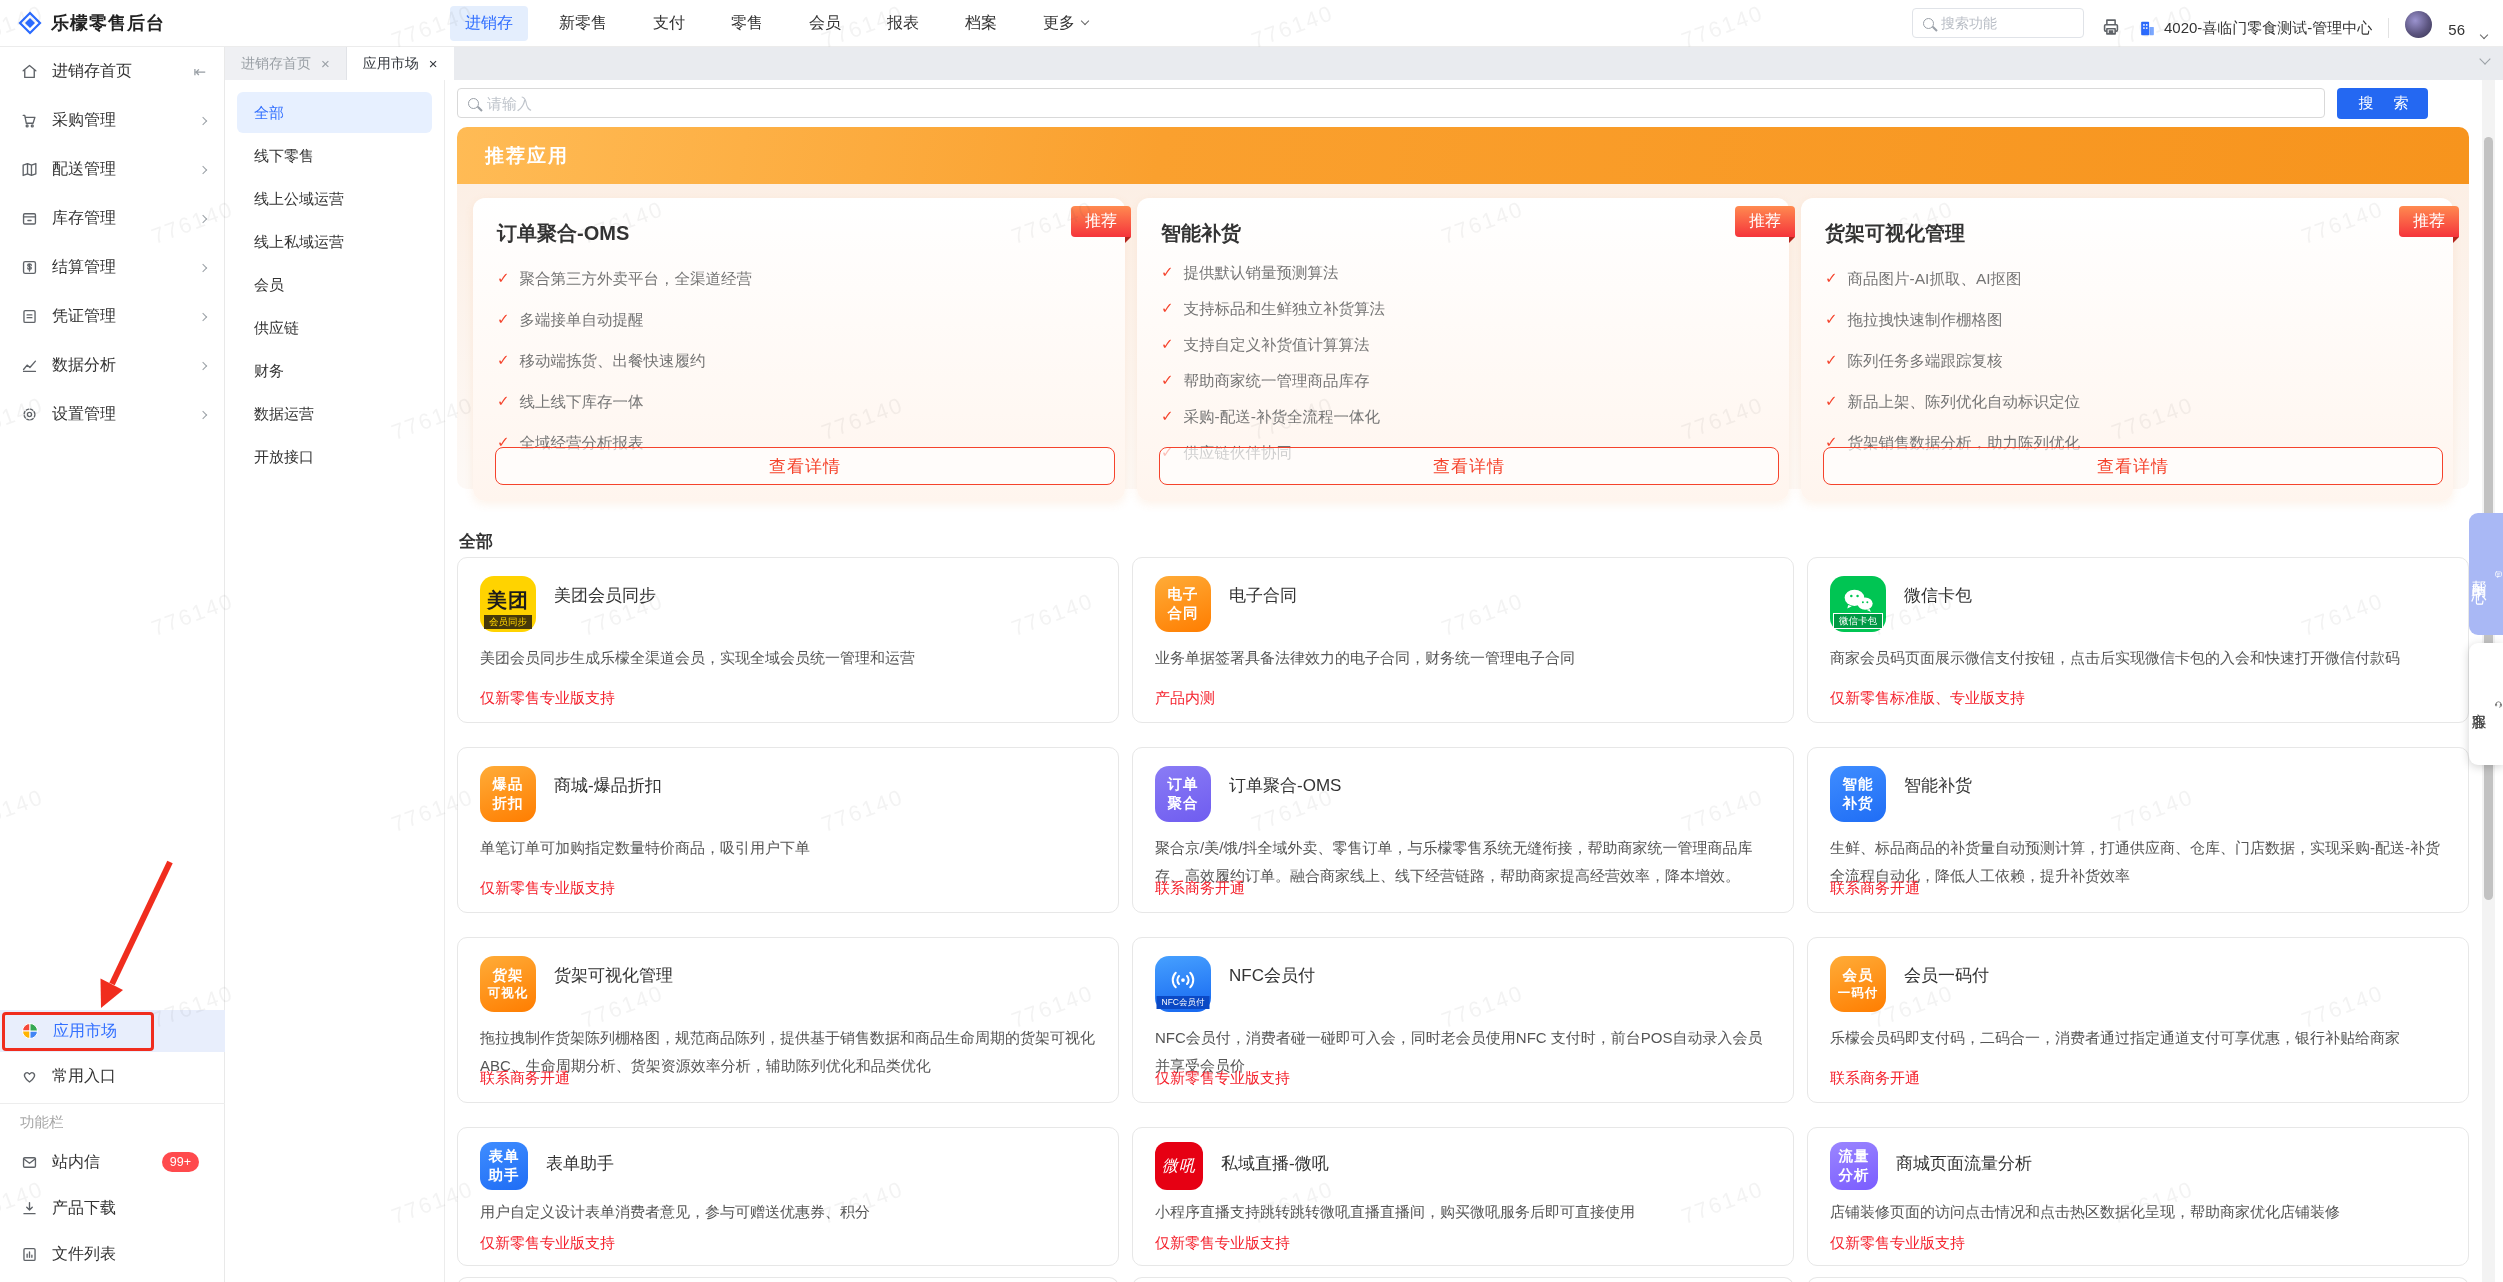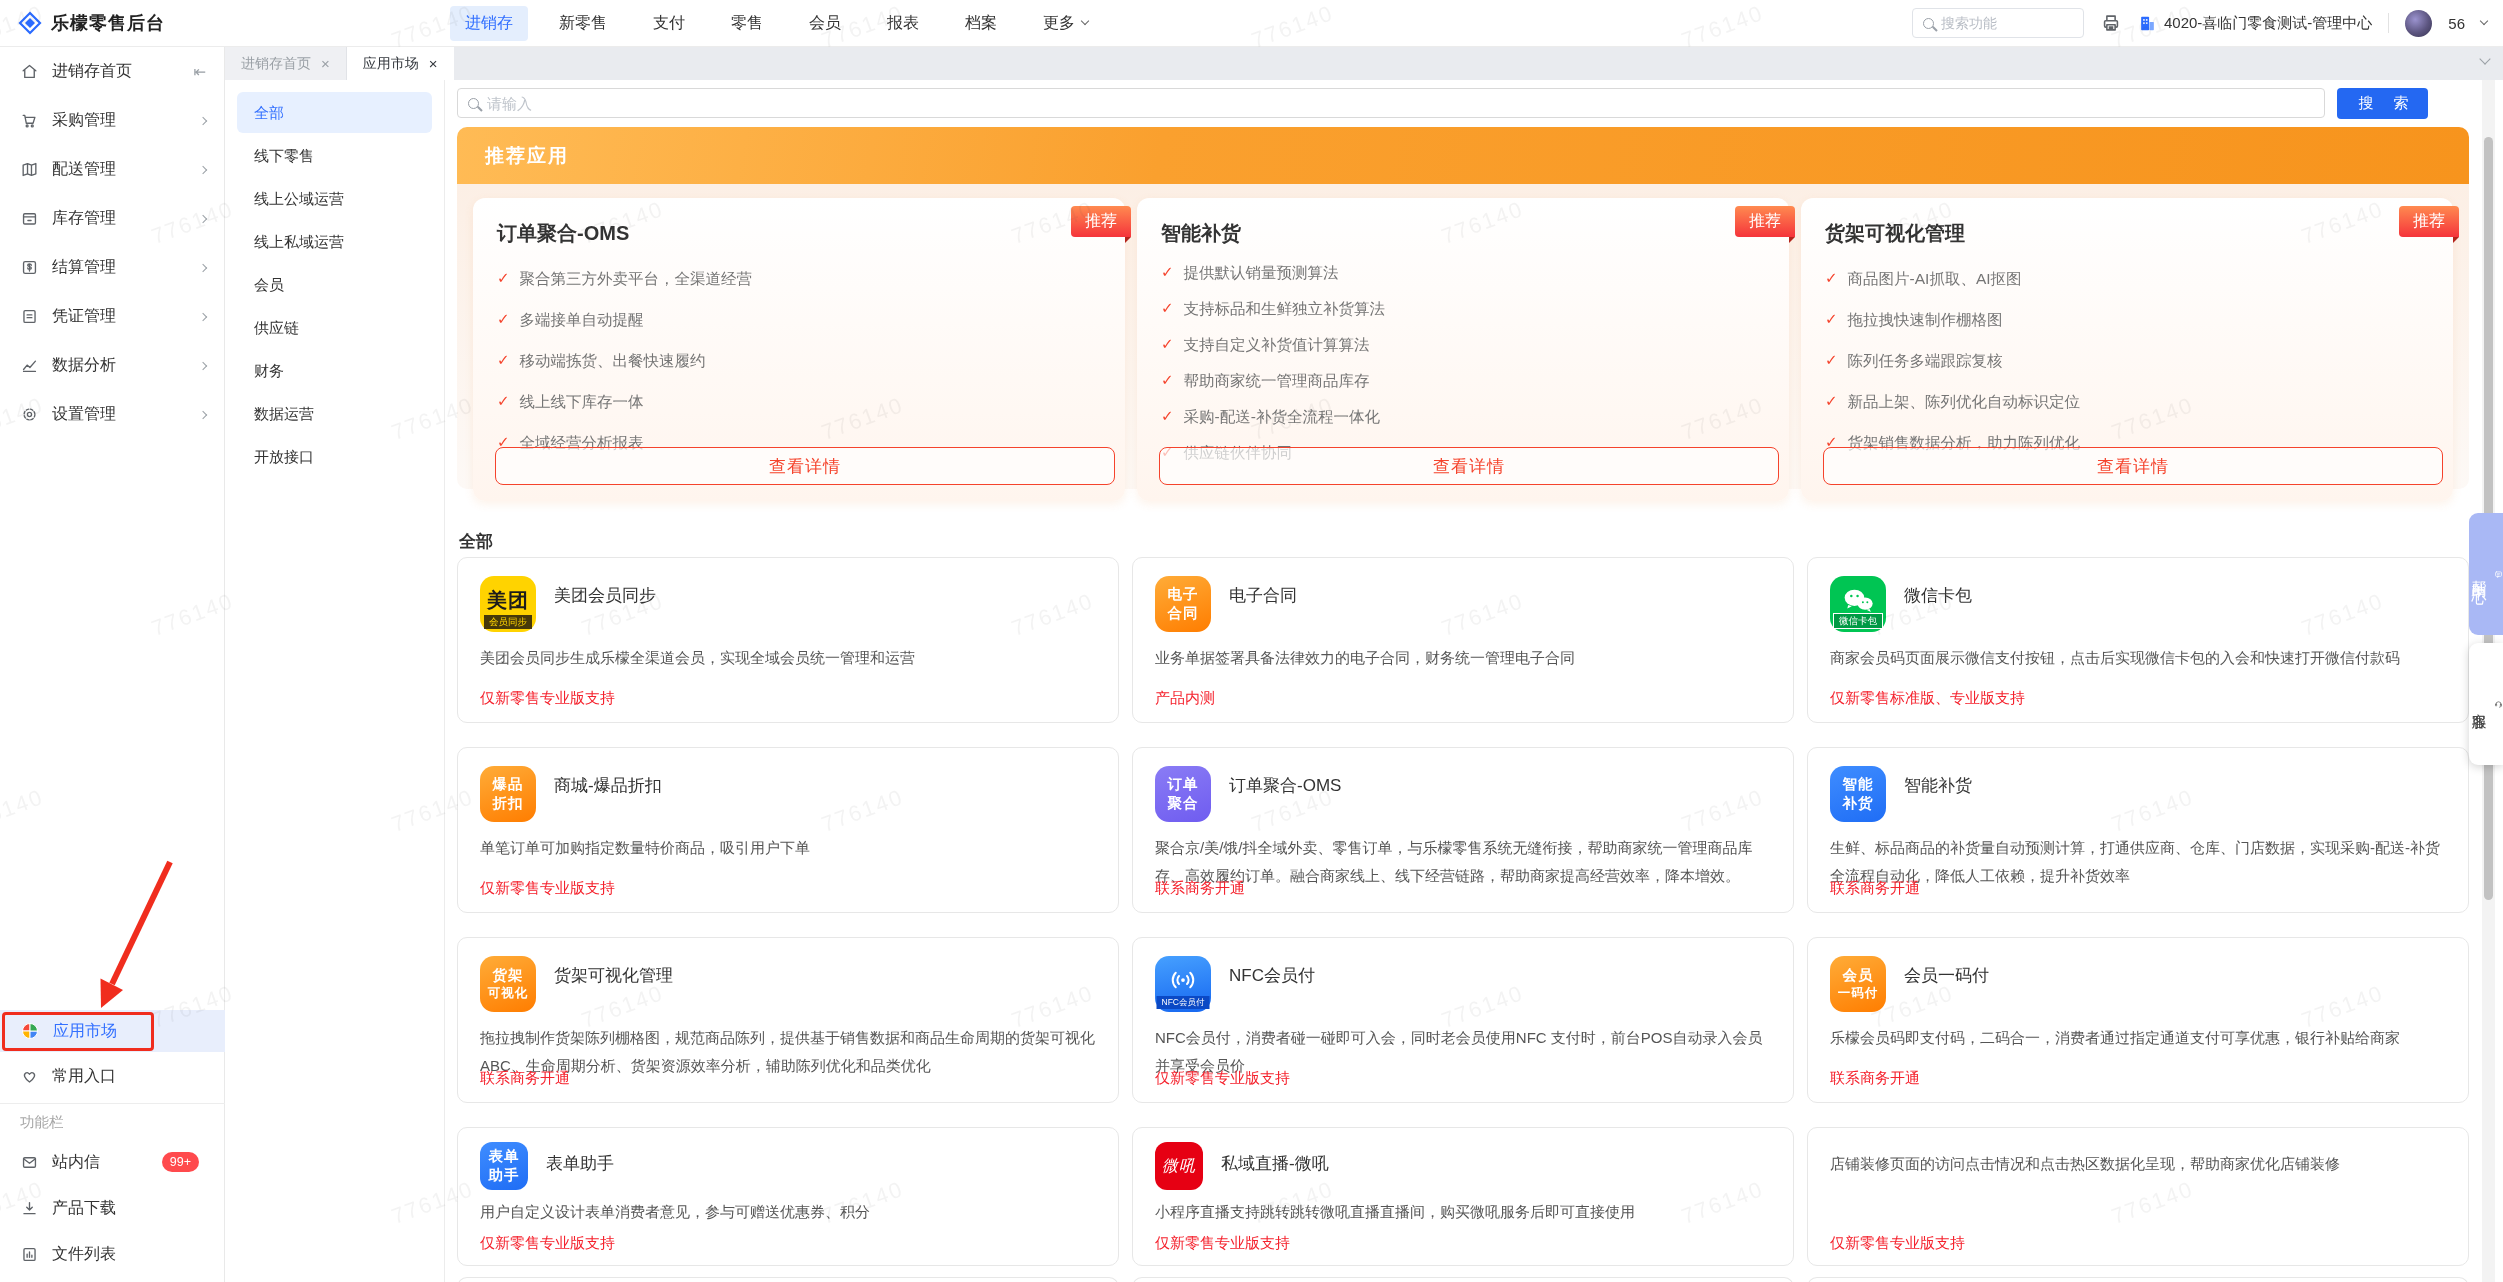--- a/index.html
+++ b/index.html
@@ -7,21 +7,21 @@
   font-family:"Liberation Sans","DejaVu Sans",sans-serif;color:#333}
 
 
 .navbar{position:absolute;left:0;top:0;width:2503px;height:47px;background:#fff;
   border-bottom:1px solid #ececec;display:flex;align-items:center;z-index:20}
 .brand{display:flex;align-items:center;gap:9px;padding-left:18px;flex:none}
 .brand-name{font-size:18px;font-weight:700;color:#222;letter-spacing:1px}
 .nav-menu{position:absolute;left:450px;display:flex;align-items:center;gap:16px}
 .nav-item{font-size:16px;color:#333;padding:7px 15px;border-radius:4px;cursor:pointer;white-space:nowrap;display:flex;align-items:center;gap:7px}
 .nav-item.active{background:#e4eefd;color:#3370ff}
-.nav-right{position:absolute;right:16px;display:flex;align-items:center;gap:16px}
+.nav-right{position:absolute;right:16px;display:flex;align-items:flex-end;gap:16px}
 .nav-search{width:172px;height:30px;border:1px solid #e0e3e8;border-radius:4px;background:#fff;
   display:flex;align-items:center;gap:7px;padding:0 10px}
 .nav-search input{border:none;outline:none;width:120px;font-size:14px;color:#333;background:transparent}
 .nav-search input::placeholder{color:#b9bec6}
 .mag{width:11px;height:11px;border:1.6px solid #9aa0a8;border-radius:50%;position:relative;flex:none}
 .mag::after{content:'';position:absolute;width:6px;height:1.6px;background:#9aa0a8;transform:rotate(45deg);right:-5px;bottom:-2px}
 .org{display:flex;align-items:center;gap:7px;font-size:15px;color:#333}
 .vdiv{width:1px;height:20px;background:#e2e2e2}
 .avatar{width:27px;height:27px;border-radius:50%;background:radial-gradient(circle at 38% 35%,#9b93cf 0%,#5c5580 55%,#35314e 100%);flex:none}
 .uname{font-size:15px;color:#333}
@@ -566,20 +566,27 @@
       <div class="ghead">
         <div class="tile t-red">
           <span class="t-vhall">微吼</span>
         </div>
         <div class="gtitle">私域直播-微吼</div>
       </div>
       <div class="gdesc">小程序直播支持跳转跳转微吼直播直播间，购买微吼服务后即可直接使用</div>
       <div class="gfoot">仅新零售专业版支持</div>
     </div>
     <div class="gcard">
+      <div class="ghead">
+        <div class="tile t-purple2">
+          <span class="tl">流量</span>
+            <span class="tl">分析</span>
+        </div>
+        <div class="gtitle">商城页面流量分析</div>
+      </div>
       <div class="gdesc">店铺装修页面的访问点击情况和点击热区数据化呈现，帮助商家优化店铺装修</div>
       <div class="gfoot">仅新零售专业版支持</div>
     </div>
   </div>
 
   <div class="grow-r r5">
     <div class="gstub"></div>
     <div class="gstub"></div>
     <div class="gstub"></div>
   </div>

